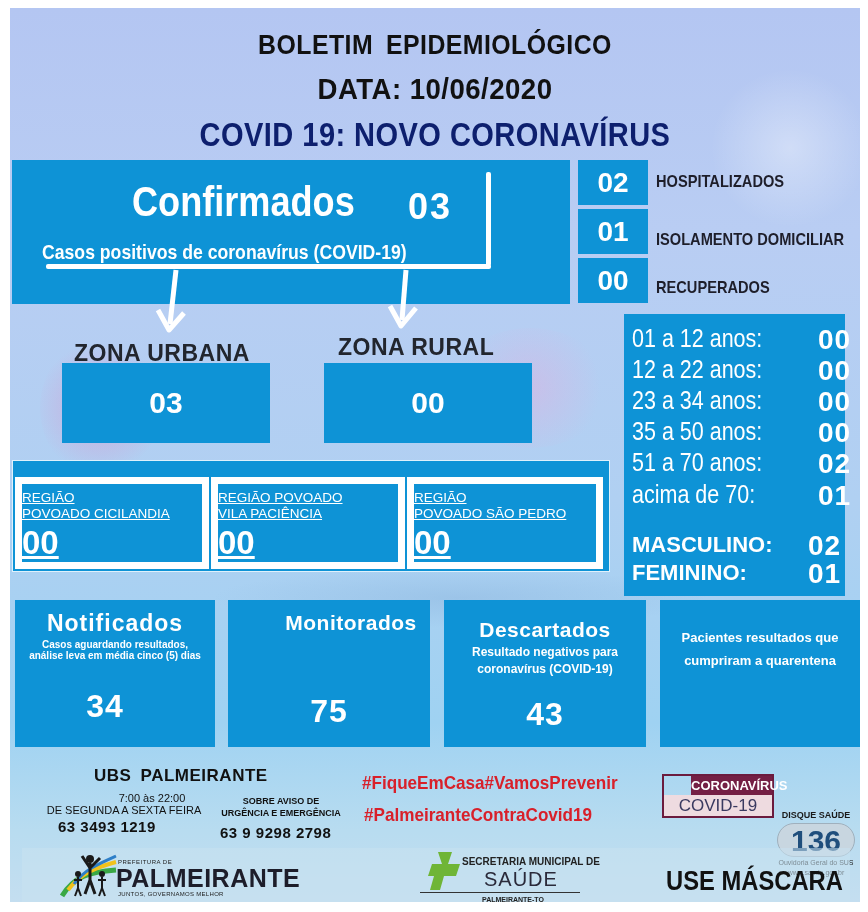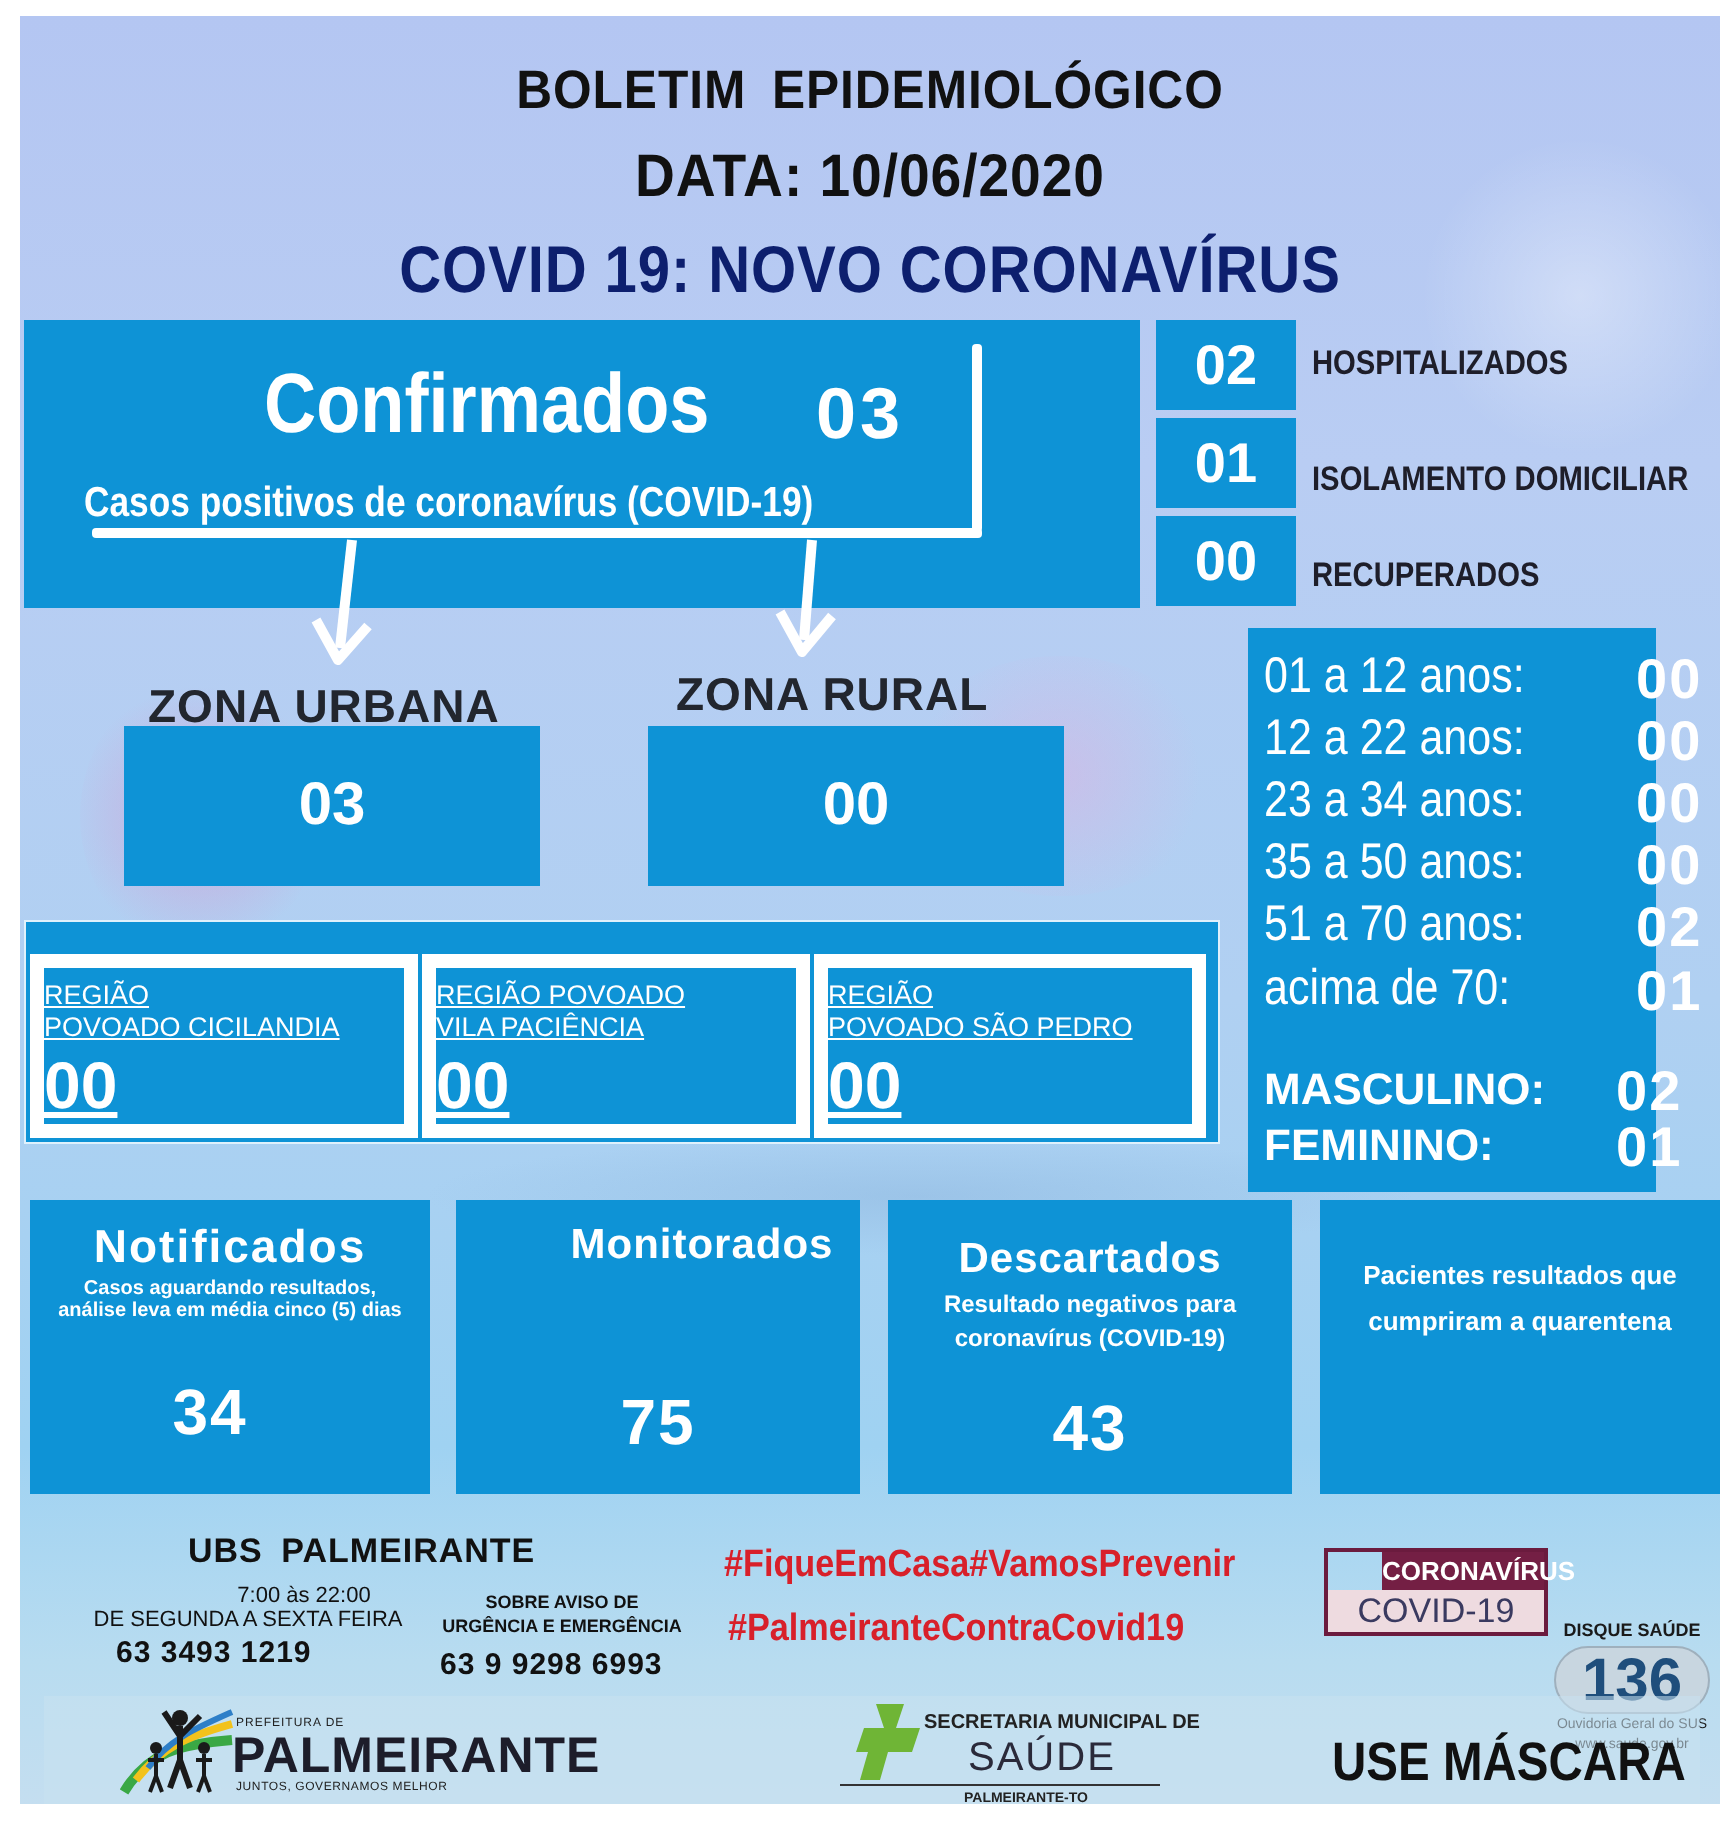--- a/index.html
+++ b/index.html
@@ -37,21 +37,21 @@
 
   
   .stat-box { left: 568px; width: 70px; height: 45px; color: #fff; font-size: 28px; font-weight: 700; text-align: center; line-height: 45px; }
   .stat-label { left: 646px; font-size: 17px; font-weight: 700; color: #1e1e2a; transform: scaleX(0.86); transform-origin: left; white-space: nowrap; }
 
   
   .zone-label { font-size: 23px; font-weight: 700; color: #22262e; letter-spacing: 0.5px; white-space: nowrap; }
   .zone-box { width: 208px; height: 80px; color: #fff; font-size: 30px; font-weight: 700; text-align: center; line-height: 80px; }
 
   
-  .age { left: 614px; top: 306px; width: 204px; height: 282px; }
+  .age { left: 614px; top: 306px; width: 221px; height: 282px; }
   .age-row { position: absolute; left: 8px; width: 228px; font-size: 25px; color: #fff; white-space: nowrap; }
   .age-row .lbl { display: inline-block; transform: scaleX(0.86); transform-origin: left; }
   .age-row .val { position: absolute; left: 186px; font-weight: 700; font-size: 28px; letter-spacing: 1px; }
   .sex-row { position: absolute; left: 8px; width: 228px; font-size: 22px; font-weight: 700; color: #fff; white-space: nowrap; }
   .sex-row .val { position: absolute; left: 176px; font-size: 28px; letter-spacing: 1px; top: -2px; }
 
   
   .regions { left: 2px; top: 452px; width: 598px; height: 112px; border: 1px solid #dff1fc; }
   .region-frame { position: absolute; top: 16px; height: 92px; background: #fff; }
   .region { position: absolute; left: 7px; top: 7px; right: 7px; bottom: 7px; color: #fff; text-align: left; text-decoration: underline; }
@@ -182,21 +182,21 @@
     <div style="font-size:13px; font-weight:700; margin-top:30px;">Pacientes resultados que</div>
     <div style="font-size:13px; font-weight:700; margin-top:8px;">cumpriram a quarentena</div>
   </div>
 
   <div class="abs ubs-title">UBS  PALMEIRANTE</div>
   <div class="abs small-info" style="left:52px; top:784px; width:180px;">7:00 às  22:00</div>
   <div class="abs small-info" style="left:24px; top:796px; width:180px;">DE SEGUNDA A SEXTA FEIRA</div>
   <div class="abs phone" style="left:48px; top:810px;">63 3493 1219</div>
   <div class="abs small-info" style="left:196px; top:788px; width:150px; font-weight:700; font-size:9px;">SOBRE AVISO DE</div>
   <div class="abs small-info" style="left:196px; top:800px; width:150px; font-weight:700; font-size:9px;">URGÊNCIA E EMERGÊNCIA</div>
-  <div class="abs phone" style="left:210px; top:816px;">63 9 9298 6993</div>
+  <div class="abs phone" style="left:210px; top:816px;">63 9 9298 2798</div>
 
   <div class="abs hashtag" style="left:352px; top:764px;">#FiqueEmCasa#VamosPrevenir</div>
   <div class="abs hashtag" style="left:354px; top:796px;">#PalmeiranteContraCovid19</div>
 
   <div class="abs cov-badge">
     <div class="top">CORONAVÍRUS</div>
     <div class="bot">COVID-19</div>
   </div>
   <div class="abs disque">
     <div class="dt">DISQUE SAÚDE</div>

